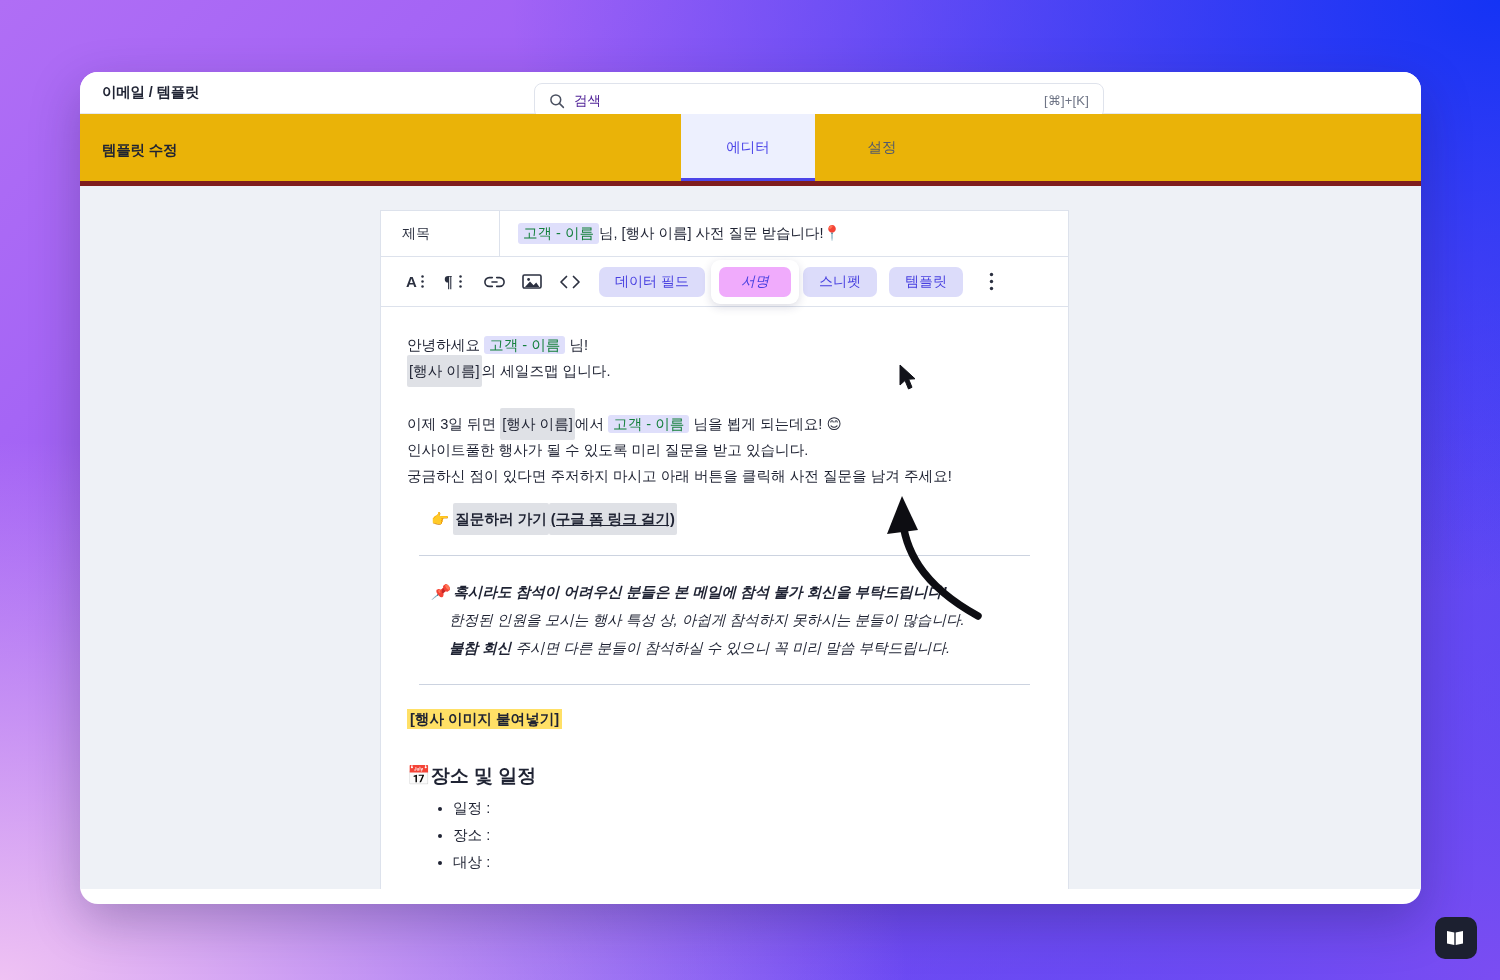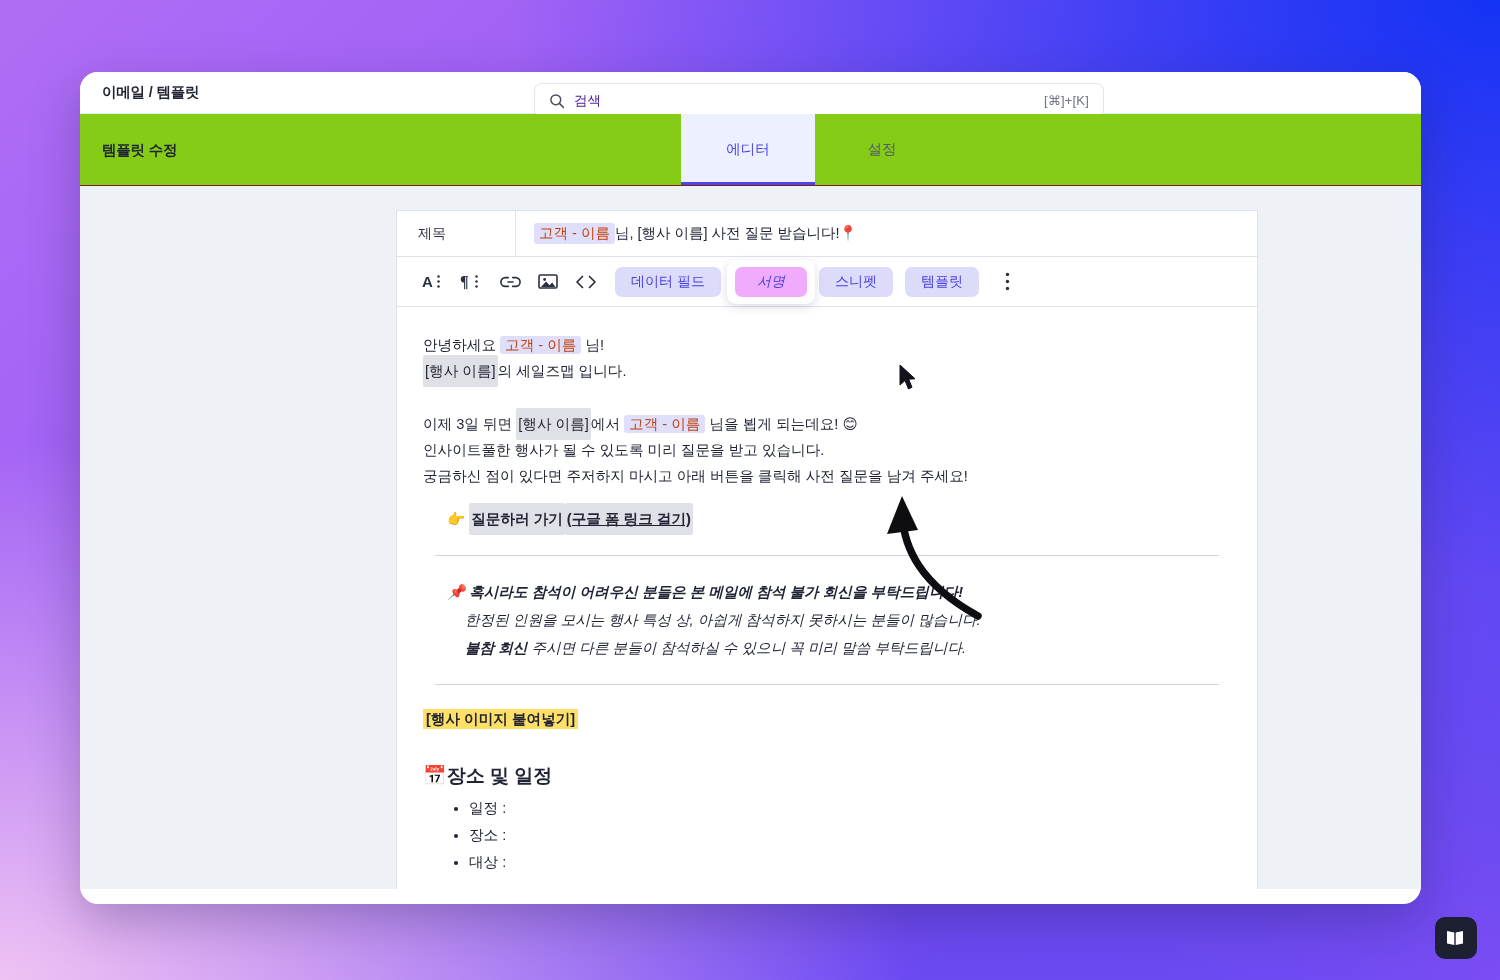--- a/index.html
+++ b/index.html
@@ -74,23 +74,23 @@
     color: #6e7485;
     letter-spacing: 0.2px;
     white-space: nowrap;
   }
 
   
   .tabbar {
     height: 72px;
     display: flex;
     align-items: stretch;
-    border-bottom: 1px solid #7f1d1d;
-    position: relative;
-    background: #84cc16;
+    border-bottom: 5px solid #7f1d1d;
+    position: relative;
+    background: #eab308;
   }
   .page-title {
     position: absolute;
     left: 22px;
     top: 27px;
     font-size: 14.5px;
     font-weight: bold;
     color: #1f2333;
     letter-spacing: -0.2px;
   }
@@ -128,23 +128,23 @@
   .surface {
     height: calc(100% - 129px);
     background: #eef1f6;
     position: relative;
     overflow: hidden;
   }
 
   
   .editor-card {
     position: absolute;
-    left: 316px;
+    left: 300px;
     top: 24px;
-    width: 862px;
+    width: 689px;
     bottom: -1px;
     background: #ffffff;
     border: 1px solid #dde2ec;
     border-bottom: none;
   }
 
   
   .subject-row {
     height: 46px;
     display: flex;
@@ -238,21 +238,21 @@
     font-size: 14.6px;
     color: #1f2333;
     line-height: 1.78;
   }
   .body-area p { margin: 0; }
   .spacer-lg { height: 26px; }
   .spacer-md { height: 16px; }
 
   .chip-field {
     background: #dfdffb;
-    color: #c2410c;
+    color: #15803d;
     border-radius: 3px;
     padding: 1px 5px;
   }
   .chip-gray {
     background: #dfe1e6;
     color: #1f2333;
     border-radius: 2px;
     padding: 8px 2px;
   }
   .chip-yellow {

